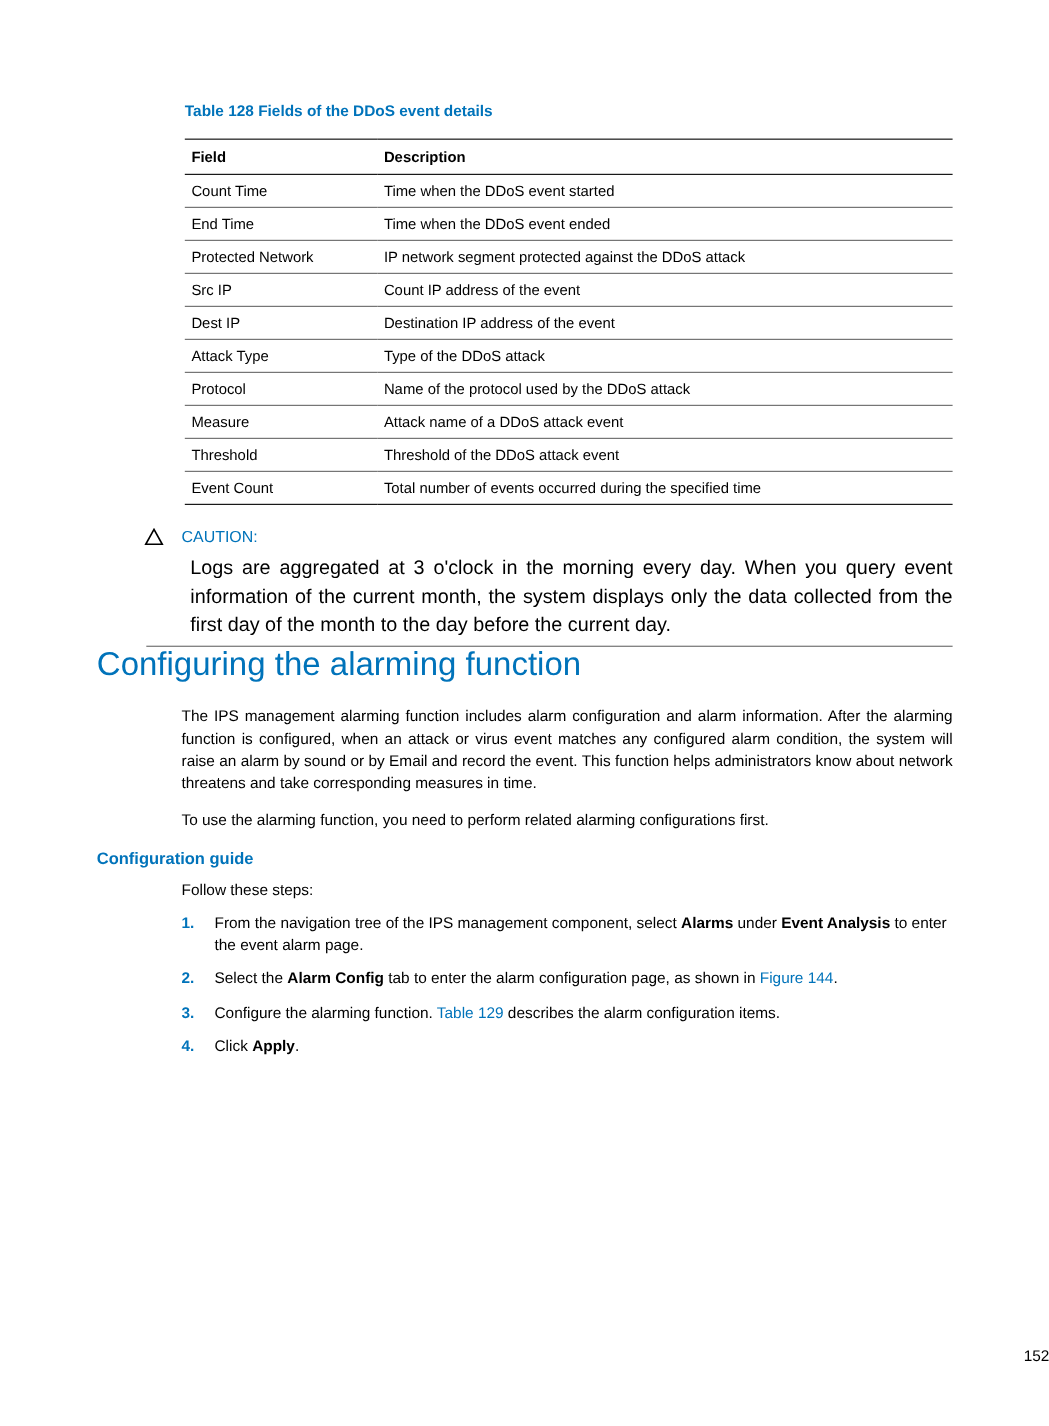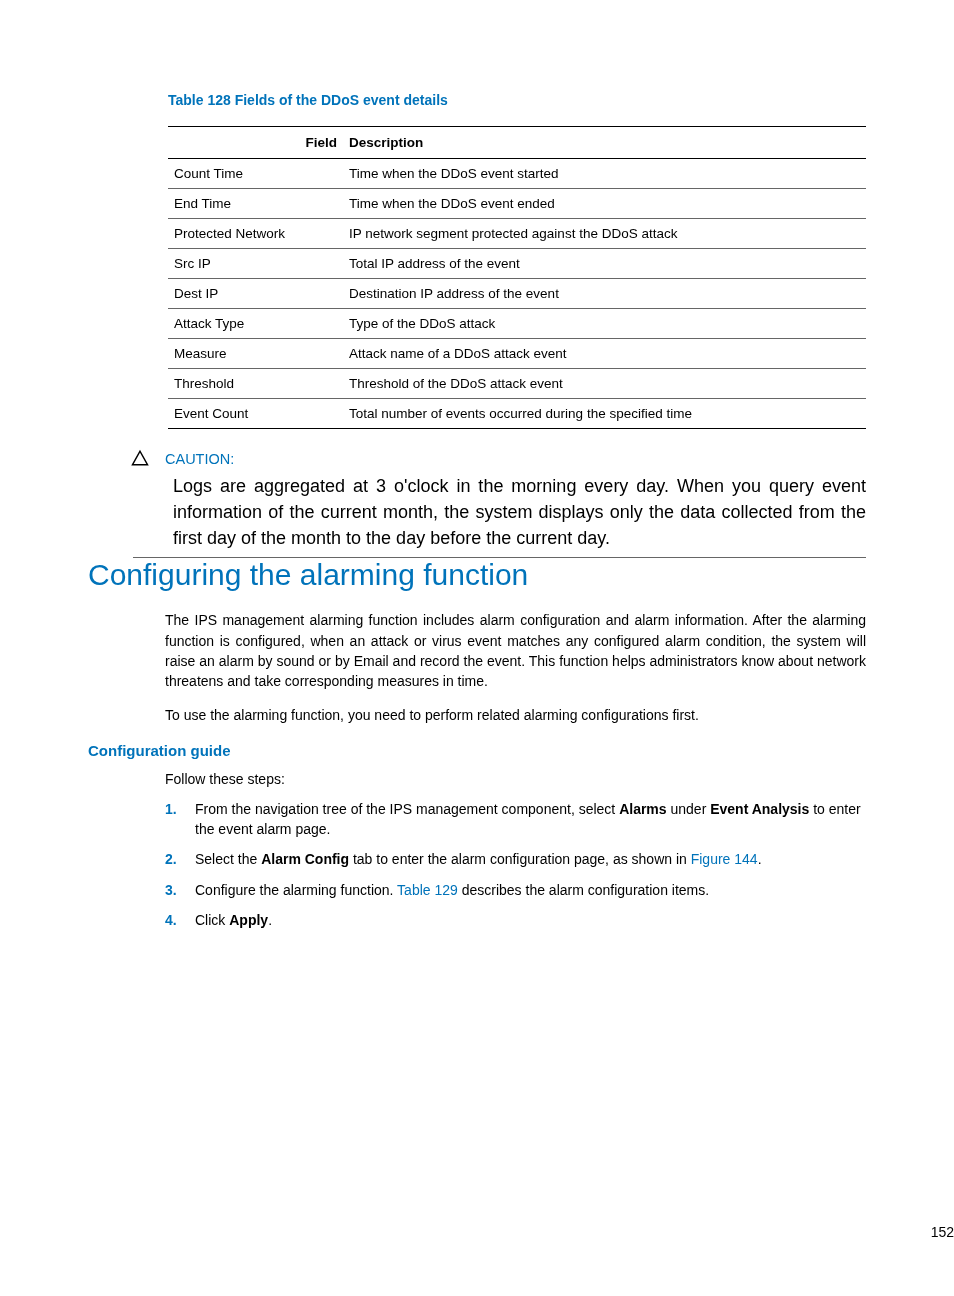--- a/index.html
+++ b/index.html
@@ -34,21 +34,20 @@
       border-top: 1.5px solid #000;
       border-bottom: 1.5px solid #000;
     }
     thead th {
       text-align: left;
       font-weight: bold;
       padding: 8px 6px;
     }
     thead th:first-child {
       width: 175px;
-      text-align: right;
     }
     tbody tr {
       border-bottom: 1px solid #666;
     }
     tbody tr:last-child {
       border-bottom: 1.5px solid #000;
     }
     tbody td {
       padding: 7px 6px;
     }
@@ -159,29 +158,33 @@
     <tr>
         <td>End Time</td>
         <td>Time when the DDoS event ended</td>
       </tr>
     <tr>
         <td>Protected Network</td>
         <td>IP network segment protected against the DDoS attack</td>
       </tr>
     <tr>
         <td>Src IP</td>
-        <td>Total IP address of the event</td>
+        <td>Count IP address of the event</td>
       </tr>
     <tr>
         <td>Dest IP</td>
         <td>Destination IP address of the event</td>
       </tr>
     <tr>
         <td>Attack Type</td>
         <td>Type of the DDoS attack</td>
+      </tr>
+    <tr>
+        <td>Protocol</td>
+        <td>Name of the protocol used by the DDoS attack</td>
       </tr>
     <tr>
         <td>Measure</td>
         <td>Attack name of a DDoS attack event</td>
       </tr>
     <tr>
         <td>Threshold</td>
         <td>Threshold of the DDoS attack event</td>
       </tr>
     <tr>

